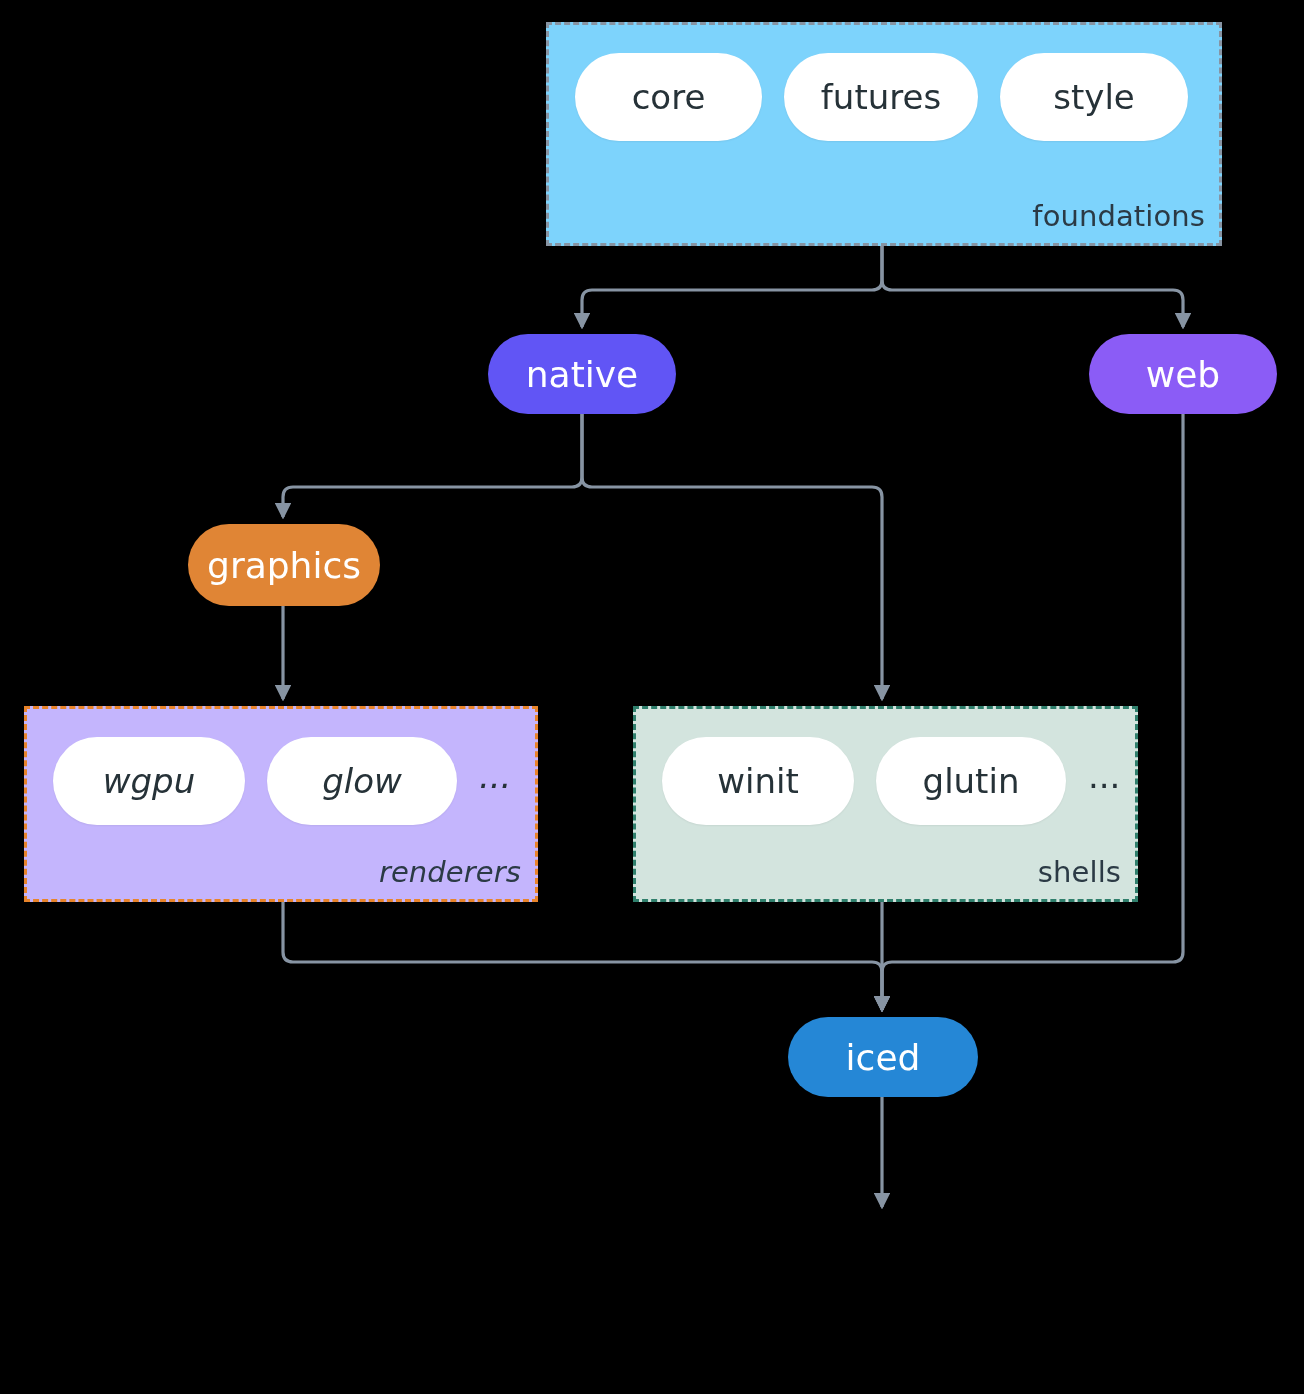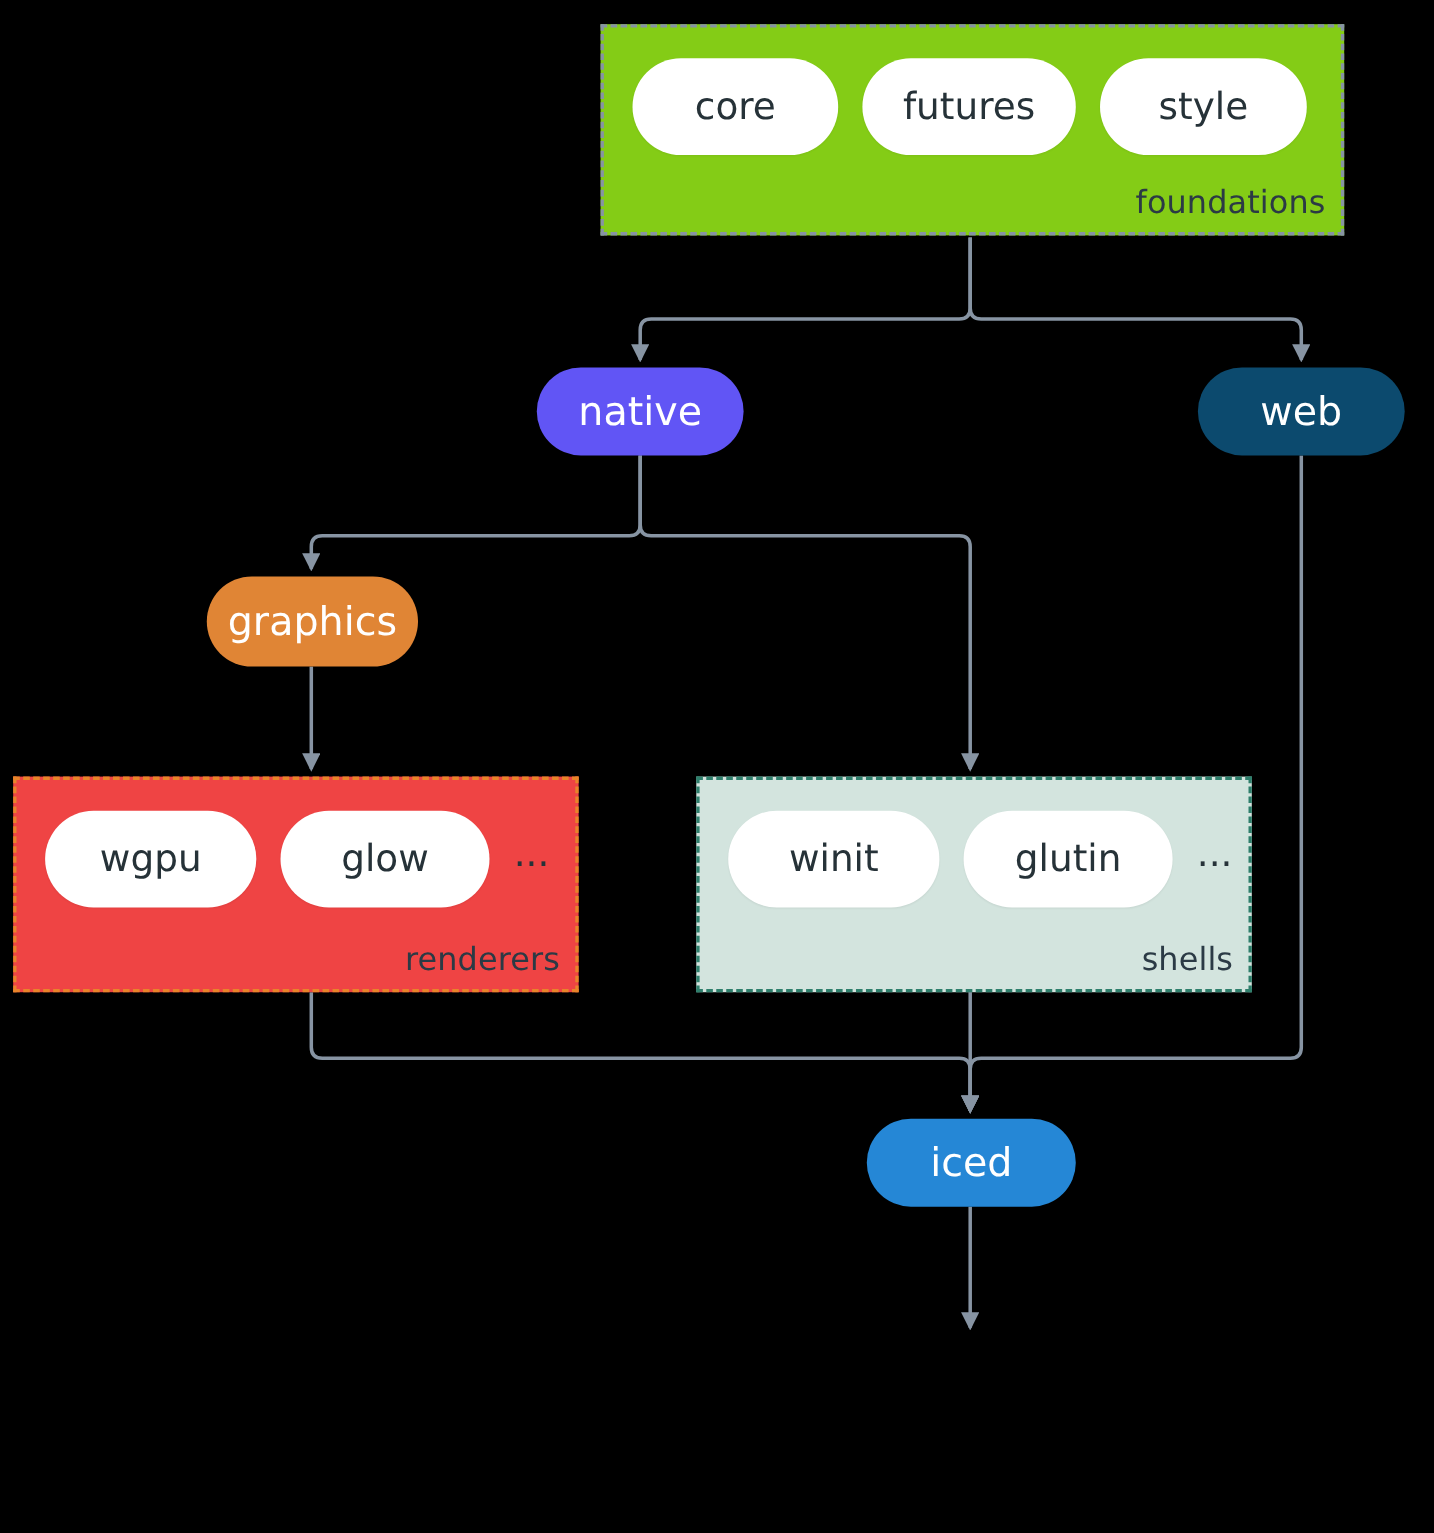--- a/index.html
+++ b/index.html
@@ -53,31 +53,32 @@
     left: 26px;
     top: 28px;
     display: flex;
     align-items: center;
     gap: 22px;
   }
   #cluster-foundations {
     left: 546px;
     top: 22px;
     width: 676px;
-    height: 192px;
-    background: #84cc16;
+    height: 224px;
+    background: #7dd3fc;
     border-color: #8794a3;
   }
   #cluster-renderers {
-    left: 12px;
+    left: 24px;
     top: 706px;
     width: 514px;
     height: 196px;
-    background: #ef4444;
+    background: #c4b5fd;
     border-color: #e8842a;
+    font-style: italic;
   }
   #cluster-shells {
     left: 633px;
     top: 706px;
     width: 505px;
     height: 196px;
     background: #d3e4de;
     border-color: #2f7f6c;
     padding-left: 17px;
   }
@@ -127,21 +128,21 @@
     top: 334px;
     width: 188px;
     height: 80px;
     background: #6155f5;
   }
   #node-web {
     left: 1089px;
     top: 334px;
     width: 188px;
     height: 80px;
-    background: #0c4a6e;
+    background: #8b5cf6;
   }
   #node-graphics {
     left: 188px;
     top: 524px;
     width: 192px;
     height: 82px;
     background: #e08535;
   }
   #node-iced {
     left: 788px;

